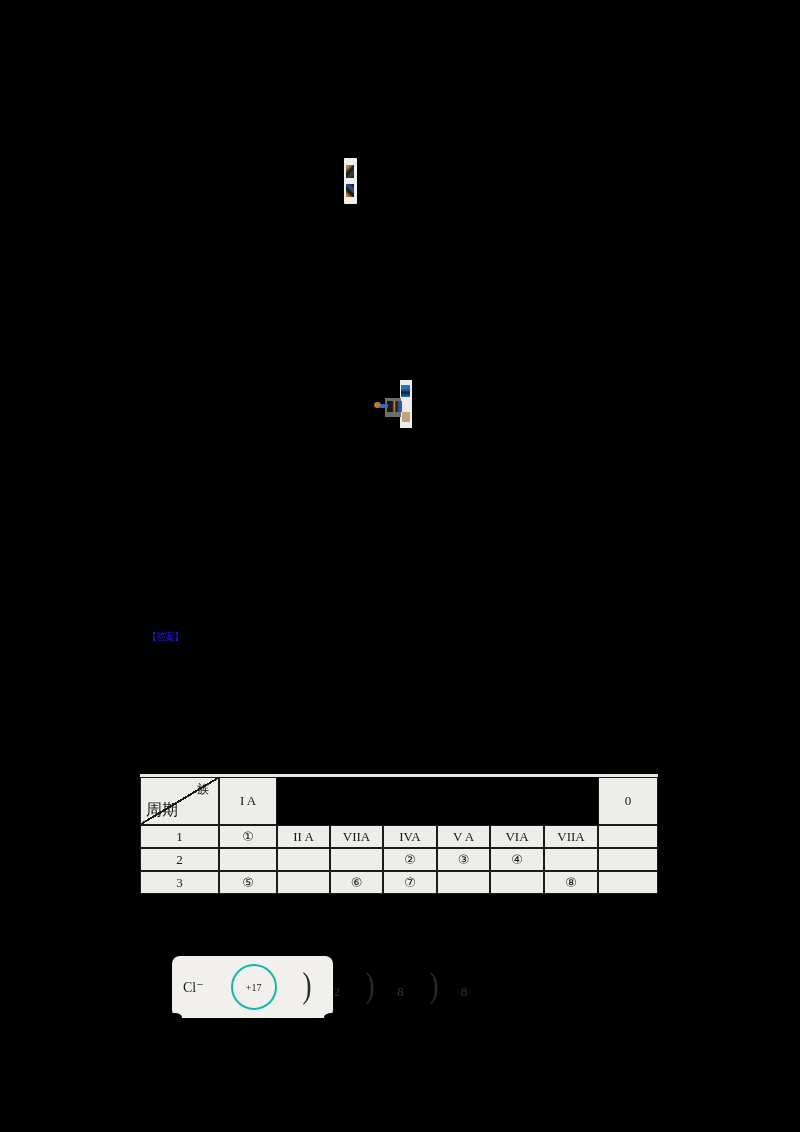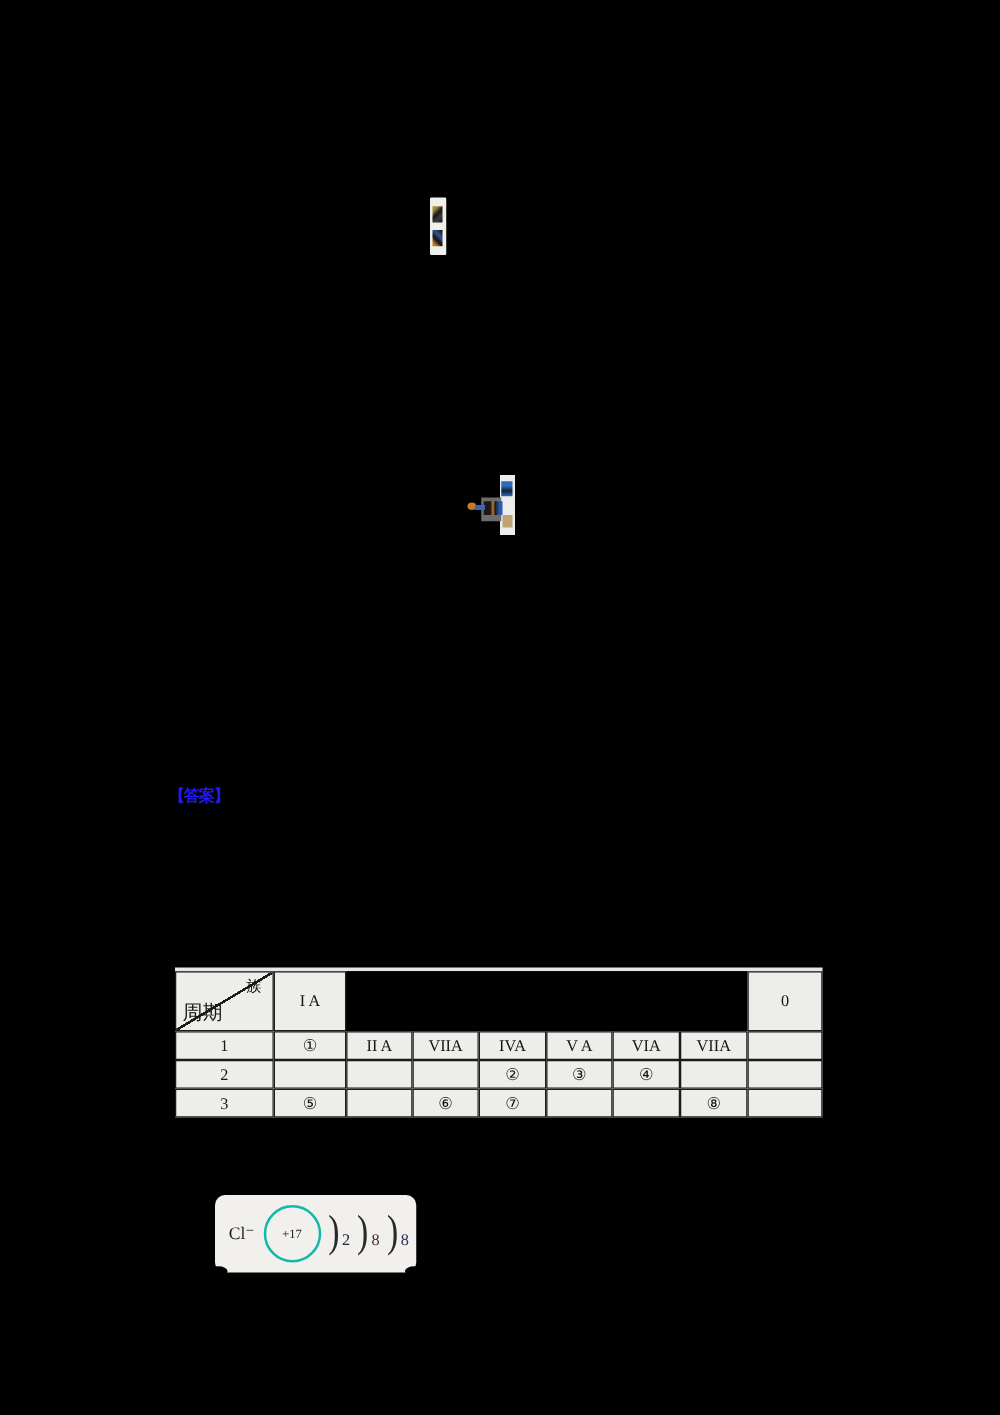--- a/index.html
+++ b/index.html
@@ -20,41 +20,41 @@
   .formula2 .patch{position:absolute;left:13px;top:18px;width:16px;height:19px;background:#6d6d6d;}
   .formula2 .b1{position:absolute;left:29px;top:5px;width:9px;height:12px;
             background:linear-gradient(180deg,#2b6bc0 30%,#123,#2b6bc0);}
   .formula2 .d1{position:absolute;left:15px;top:21px;width:15px;height:11px;
             background:linear-gradient(90deg,#191919 35%,#c27b2a 50%,#191919 60%,#2b5bb0 85%);}
   .formula2 .dot{position:absolute;left:2px;top:22px;width:7px;height:6px;border-radius:50%;background:#c27b2a;}
   .formula2 .dash{position:absolute;left:8px;top:24px;width:8px;height:4px;background:#3a66b5;}
   .formula2 .t1{position:absolute;left:30px;top:32px;width:8px;height:10px;background:#b08a4a;opacity:.75;}
 
   
-  .answer-link{position:absolute;left:135px;top:628px;color:#2118f0;
-            font-family:"Liberation Sans", sans-serif;font-weight:bold;font-size:13px;
+  .answer-link{position:absolute;left:147px;top:628px;color:#2118f0;
+            font-family:"Liberation Sans", sans-serif;font-weight:normal;font-size:10px;
             letter-spacing:-1px;line-height:17px;text-decoration:none;cursor:pointer;}
 
   
   .ptable{position:absolute;left:140px;top:774px;width:518px;}
   .ptable .strip{width:518px;height:3px;background:#e6e6e3;}
   .pgrid{display:grid;grid-template-columns:79px 58px 53px 53px 54px 53px 54px 54px 60px;
          grid-template-rows:48px 23px 23px 23px;}
   .cell{background:#ededea;border:1px solid #1b1b1b;color:#161616;
         display:flex;align-items:center;justify-content:center;
         font-size:13px;font-family:"Liberation Serif","DejaVu Sans",serif;}
   .gap{grid-column:3 / span 6;background:#000;}
   .diag{position:relative;display:block;
         background-image:linear-gradient(to bottom right,transparent calc(50% - 1px),#1b1b1b calc(50% - 1px),#1b1b1b calc(50% + 1px),transparent calc(50% + 1px)),linear-gradient(#ededea,#ededea);}
   .diag .fam{position:absolute;top:3px;right:9px;font-size:12px;}
   .diag .per{position:absolute;bottom:3px;left:5px;font-size:16px;}
 
   
   .ion{position:absolute;left:172px;top:956px;width:161px;height:62px;background:#f1f0ed;
-       border-radius:8px;display:flex;align-items:center;color:#1d1d1d;}
+       border-radius:8px;display:flex;align-items:center;color:#1d1d1d;gap:20px;}
   .ion .ionlbl{font-size:14px;margin-left:11px;}
   .ion .nucleus{width:42px;height:42px;border:2px solid #14b8a6;border-radius:50%;
        display:flex;align-items:center;justify-content:center;font-size:10px;margin-left:7px;flex:none;}
   .ion .arc{font-size:36px;font-weight:400;color:#2a2a2a;transform:scaleX(.75);
        margin:0 0 4px 4px;line-height:0;}
   .ion .num{font-size:13px;margin:10px 0 0 1px;}
   .ion .num.n2{color:#23283a;}
   .ion .num.n8a{color:#4a2a35;}
   .ion .num.n8b{color:#2a3055;}
   .ion .notch{position:absolute;width:15px;height:8px;background:#000;border-radius:50%;bottom:-3px;}

